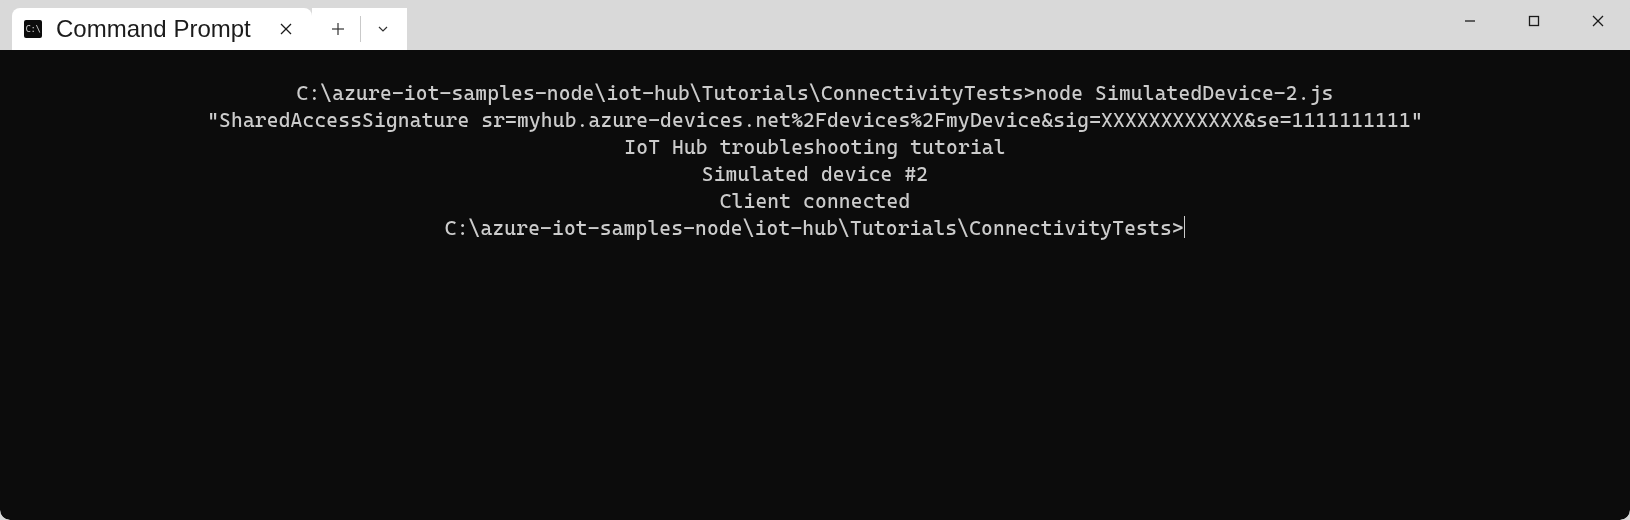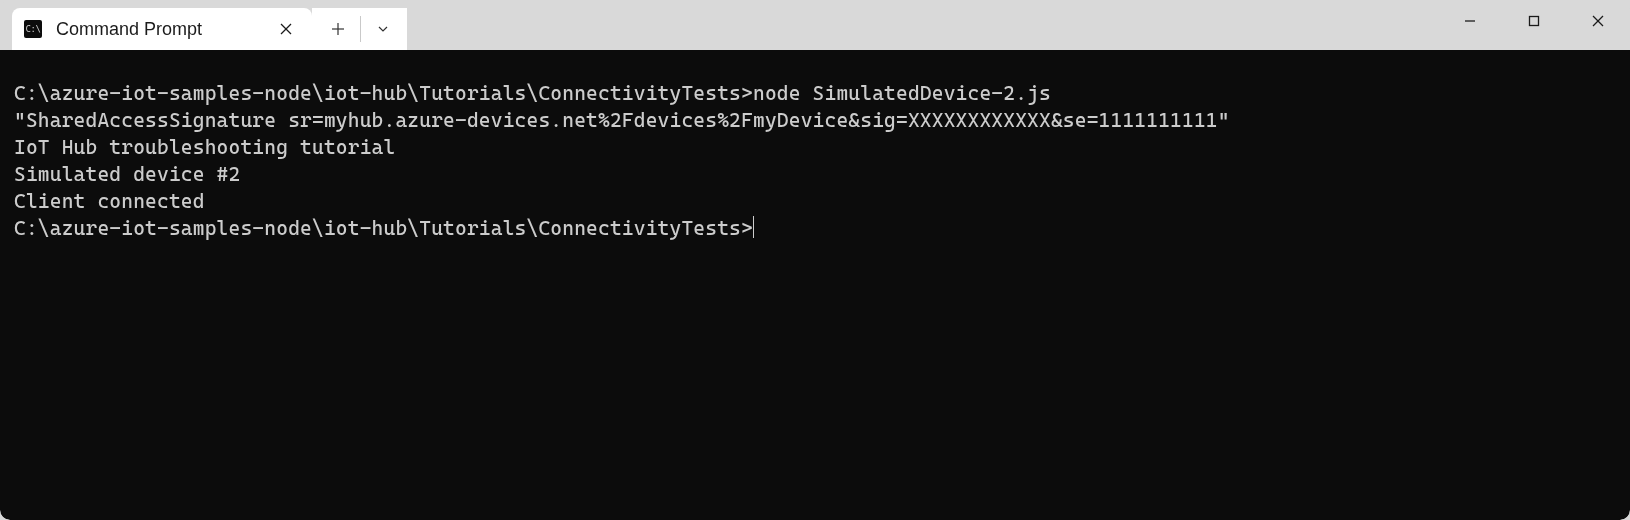--- a/index.html
+++ b/index.html
@@ -51,21 +51,21 @@
       flex-shrink: 0;
     }
     .tab-icon-inner {
       font-family: Consolas, monospace;
       font-size: 9px;
       color: #cccccc;
       line-height: 1;
       letter-spacing: -0.5px;
     }
     .tab-title {
-      font-size: 18px;
+      font-size: 24px;
       color: #1b1b1b;
       flex: 1;
       white-space: nowrap;
     }
     .tab-close {
       width: 24px;
       height: 24px;
       display: flex;
       align-items: center;
       justify-content: center;
@@ -118,20 +118,21 @@
       flex: 1;
       background: #0c0c0c;
       color: #cccccc;
       font-family: "Cascadia Mono", Consolas, "Courier New", monospace;
       font-size: 20px;
       line-height: 27px;
       padding: 30px 14px 14px 14px;
       white-space: pre;
       overflow: hidden;
       letter-spacing: 0.2px;
+      text-align: center;
     }
     .terminal-line { white-space: pre; }
     .prompt-text { white-space: pre; }
     .cmd-input { white-space: pre; }
     .cursor {
       display: inline-block;
       width: 1.5px;
       height: 22px;
       background: #cccccc;
       vertical-align: text-bottom;

